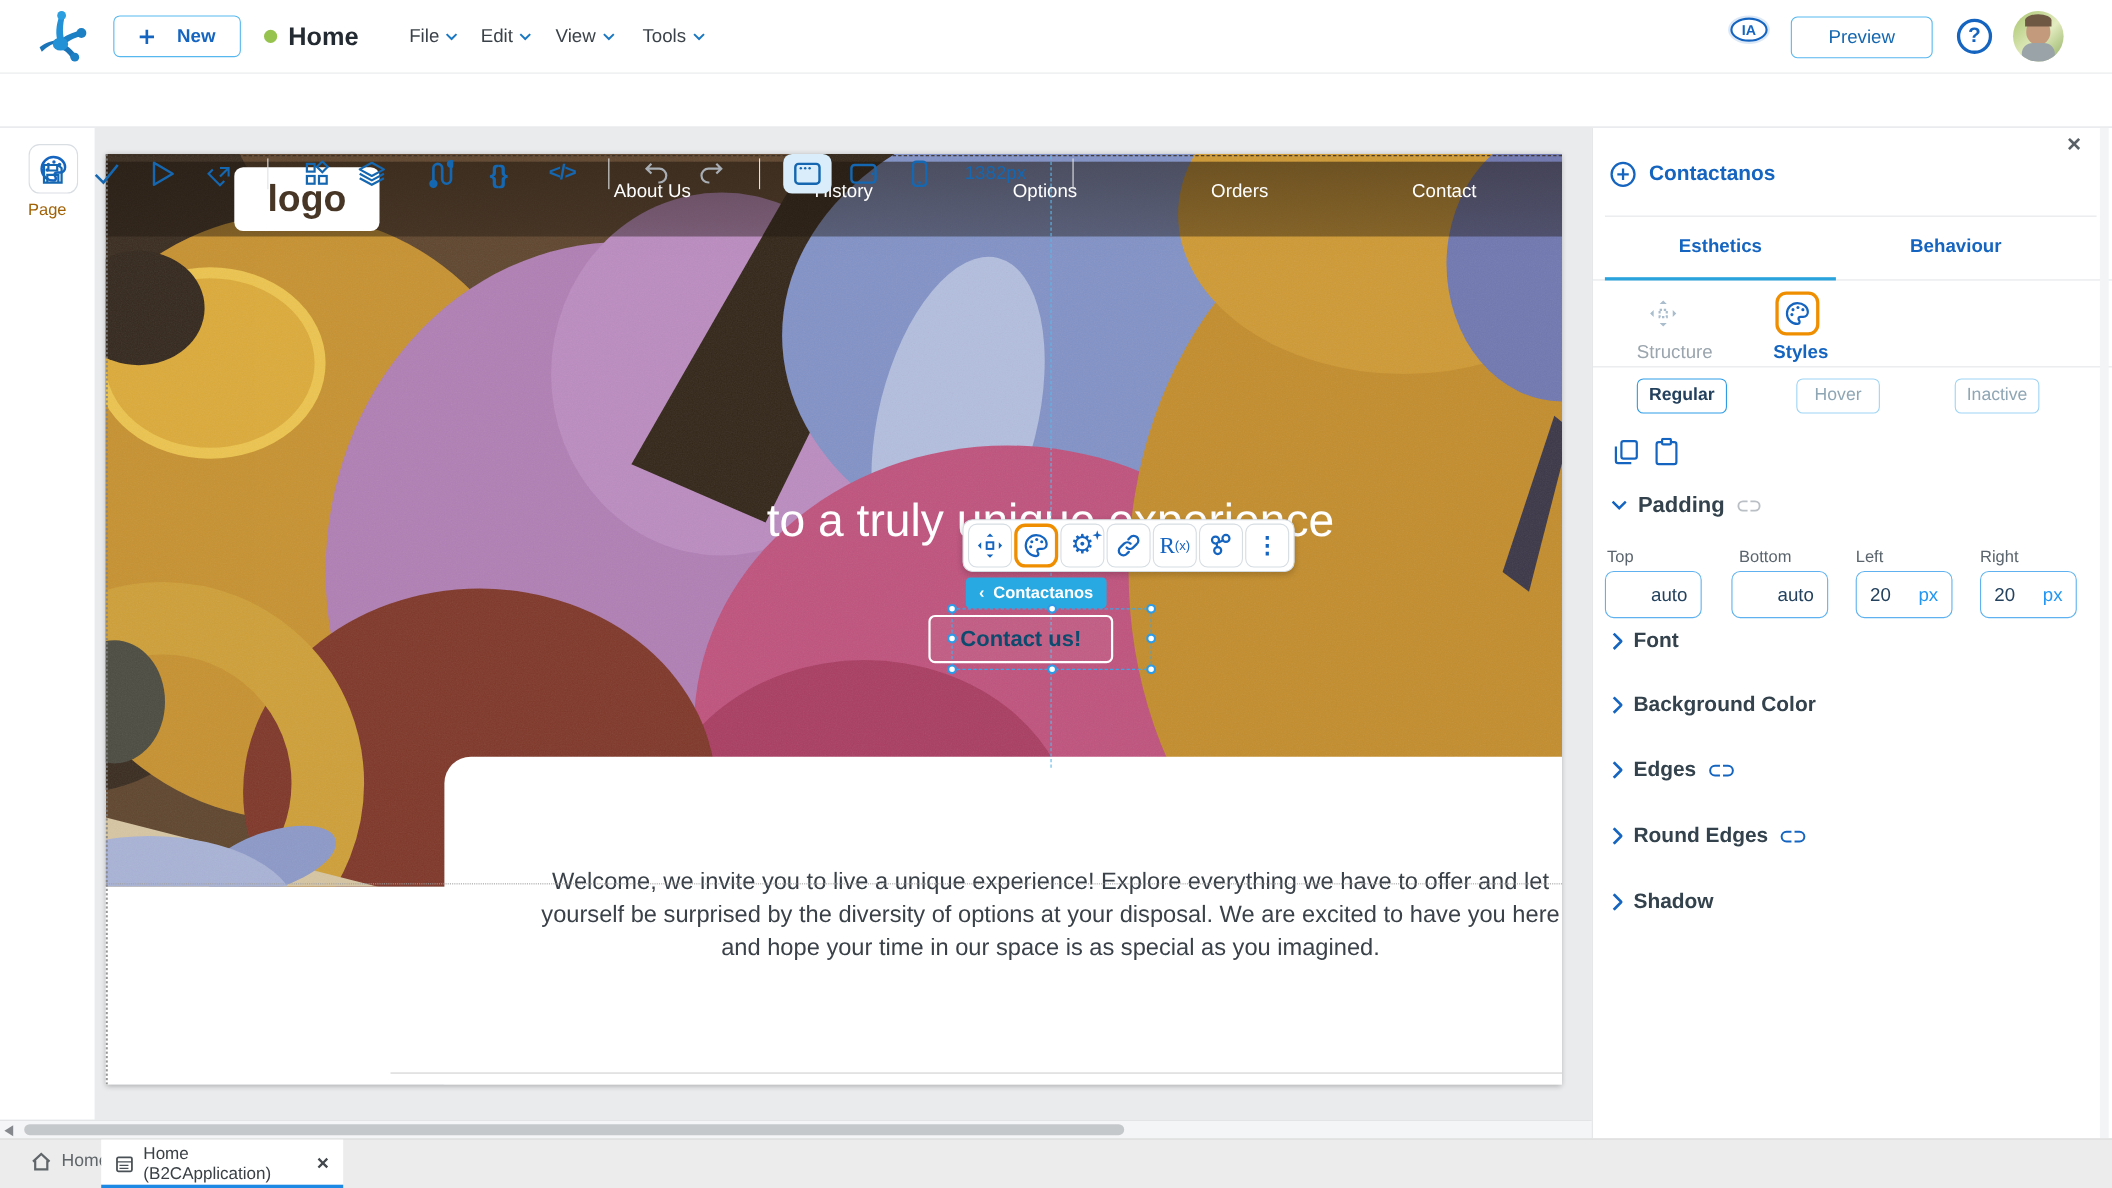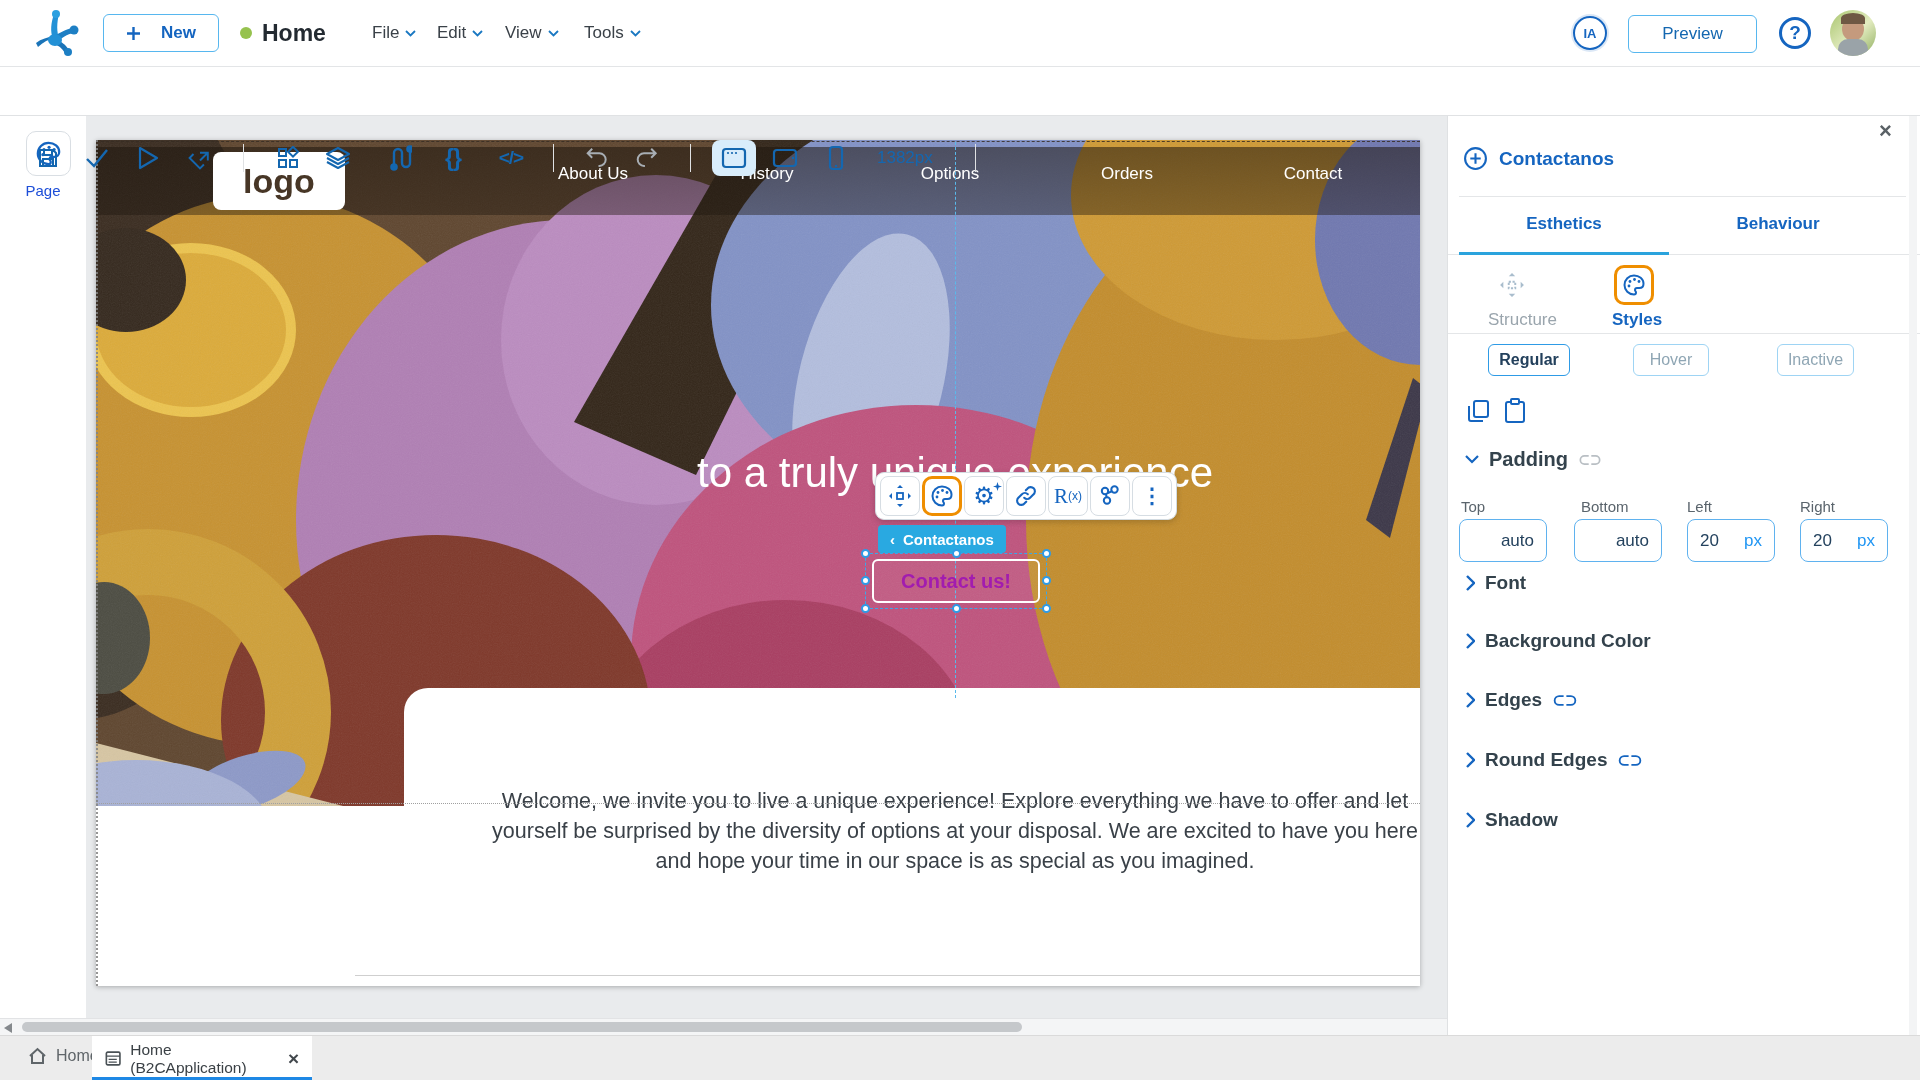--- a/index.html
+++ b/index.html
@@ -26,21 +26,21 @@
   #hero-nav{position:absolute;left:0;top:7px;width:1324px;height:68px;background:linear-gradient(rgba(30,22,14,.55),rgba(30,22,14,.42));z-index:3;}
   .nav-link{position:absolute;top:0;height:68px;display:flex;align-items:center;transform:translateX(-50%);color:#fff;font-size:17px;white-space:nowrap;z-index:4;}
   .hero-text{position:absolute;left:859px;transform:translateX(-50%);color:#fff;white-space:nowrap;z-index:4;text-align:center;}
   #wcard{position:absolute;left:308px;top:548px;width:1016px;height:298px;background:#fff;border-radius:24px 0 0 0;z-index:5;}
   .card-line{position:absolute;left:859px;transform:translateX(-50%);white-space:nowrap;color:#3a4148;font-size:21.5px;z-index:6;}
   
   #float-toolbar{position:absolute;left:779px;top:332px;width:302px;height:48px;background:#fff;border:1px solid #d3dbe1;border-radius:9px;box-shadow:0 2px 6px rgba(0,0,0,.18);display:flex;align-items:center;justify-content:center;gap:2px;z-index:12;}
   .ftb{width:40px;height:40px;border:1px solid #d6dde3;border-radius:8px;background:#fff;display:flex;align-items:center;justify-content:center;color:#1565c0;}
   .ftb.hl{border:3px solid #ef8e00;border-radius:10px;}
   #sel-tag{position:absolute;left:782px;top:385px;height:28px;padding:0 12px;background:#29a9e1;border-radius:4px;color:#fff;font-size:15px;font-weight:bold;display:flex;align-items:center;gap:8px;z-index:12;}
-  #cta-btn{position:absolute;left:776px;top:419px;width:168px;height:44px;border:2px solid #fff;border-radius:6px;color:#a21caf;font-size:20px;font-weight:bold;display:flex;align-items:center;justify-content:center;background:rgba(255,255,255,.05);z-index:11;}
+  #cta-btn{position:absolute;left:748px;top:419px;width:168px;height:44px;border:2px solid #fff;border-radius:6px;color:#0c4a6e;font-size:20px;font-weight:bold;display:flex;align-items:center;justify-content:center;background:rgba(255,255,255,.05);z-index:11;}
   #sel-box{position:absolute;left:769px;top:413px;width:182px;height:56px;border:1.5px dashed #3aa7ea;z-index:10;}
   .hdl{position:absolute;width:9px;height:9px;border-radius:50%;background:#fff;border:2px solid #2e9be6;z-index:13;}
   
   #panel{position:absolute;left:1447px;top:116px;width:473px;height:919px;background:#fff;border-left:1px solid #dfe1e3;z-index:25;}
   .p-sec-label{font-size:19px;font-weight:bold;color:#33424c;}
   .state-btn{position:absolute;top:228px;height:32px;border-radius:6px;background:#fff;display:flex;align-items:center;justify-content:center;font-size:16px;}
   .pad-input{position:absolute;top:403px;width:88px;height:43px;border:1.5px solid #5fb2ef;border-radius:8px;background:#fff;display:flex;align-items:center;font-size:17px;color:#24425e;}
   .pad-label{position:absolute;top:382px;font-size:15px;color:#5a646c;}
   .sec-row{position:absolute;left:17px;display:flex;align-items:center;gap:10px;}
   .chev-r{width:10px;height:16px;}
@@ -99,21 +99,21 @@
           <path d="M1 1l4.5 4.5L10 1" fill="none" stroke="#1a78c2" stroke-width="1.8"></path>
         </svg>
     </span>
     <span class="abs menu-item" style="left:584px;top:23px;">
       <span>Tools</span>
       <svg class="caret" viewBox="0 0 11 7">
           <path d="M1 1l4.5 4.5L10 1" fill="none" stroke="#1a78c2" stroke-width="1.8"></path>
         </svg>
     </span>
 
-    <span class="abs" style="left:1573px;top:16px;width:34px;height:34px;border:2px solid #1565c0;border-radius:50%;display:flex;align-items:center;justify-content:center;box-shadow:0 0 0 2px rgba(21,101,192,.15);">
+    <span class="abs" style="left:1573px;top:16px;width:34px;height:22px;border:2px solid #1565c0;border-radius:50%;display:flex;align-items:center;justify-content:center;box-shadow:0 0 0 2px rgba(21,101,192,.15);">
       <span style="font-size:13px;font-weight:bold;color:#1565c0;">IA</span>
     </span>
     <button id="preview-btn" class="abs" style="left:1628px;top:15px;">
       <span>Preview</span>
     </button>
     <span class="abs" style="left:1779px;top:17px;width:32px;height:32px;border:3px solid #1565c0;border-radius:50%;display:flex;align-items:center;justify-content:center;">
       <span style="font-size:19px;font-weight:bold;color:#1565c0;">?</span>
     </span>
     <span class="abs" style="left:1830px;top:10px;width:46px;height:46px;border-radius:50%;overflow:hidden;background:linear-gradient(135deg,#a8c46e,#e3ecc0 55%,#8fae60);">
       <span class="abs" style="left:12px;top:7px;width:22px;height:24px;border-radius:50%;background:#c49a7d;"></span>
@@ -217,21 +217,21 @@
   <nav id="rail">
     <div class="abs" style="left:26px;top:15px;width:45px;height:45px;border:1px solid #d9dee3;border-radius:10px;background:#fff;display:flex;align-items:center;justify-content:center;">
       <svg width="27" height="27" viewBox="0 0 24 24">
         <path d="M12 2.5a9.5 9.5 0 1 0 0 19c1.2 0 2-.9 2-2 0-.5-.2-1-.5-1.3-.3-.4-.5-.8-.5-1.2 0-1.1.9-2 2-2h2.3c2.5 0 4.2-1.8 4.2-4.3C21.5 6 17.2 2.5 12 2.5z" fill="none" stroke="#1565c0" stroke-width="2"></path>
         <circle cx="8" cy="8.5" r="1.4" fill="#1565c0"></circle>
           <circle cx="12.5" cy="6.5" r="1.4" fill="#1565c0"></circle>
           <circle cx="17" cy="8.5" r="1.4" fill="#1565c0"></circle>
           <circle cx="7" cy="13" r="1.4" fill="#1565c0"></circle>
       </svg>
     </div>
-    <div class="abs" style="left:0;top:66px;width:86px;text-align:center;font-size:15px;color:#1d4ed8;">Page</div>
+    <div class="abs" style="left:0;top:66px;width:86px;text-align:center;font-size:15px;color:#a16207;">Page</div>
   </nav>
 
   <main id="page">
 
     <svg class="abs" style="left:0;top:0;" width="1324" height="666" viewBox="0 0 1324 666">
       <defs>
         <filter id="grain" x="0" y="0" width="100%" height="100%">
           <feTurbulence type="fractalNoise" baseFrequency="0.9" numOctaves="2" result="n"></feTurbulence>
           <feColorMatrix in="n" type="saturate" values="0"></feColorMatrix>
         </filter>

